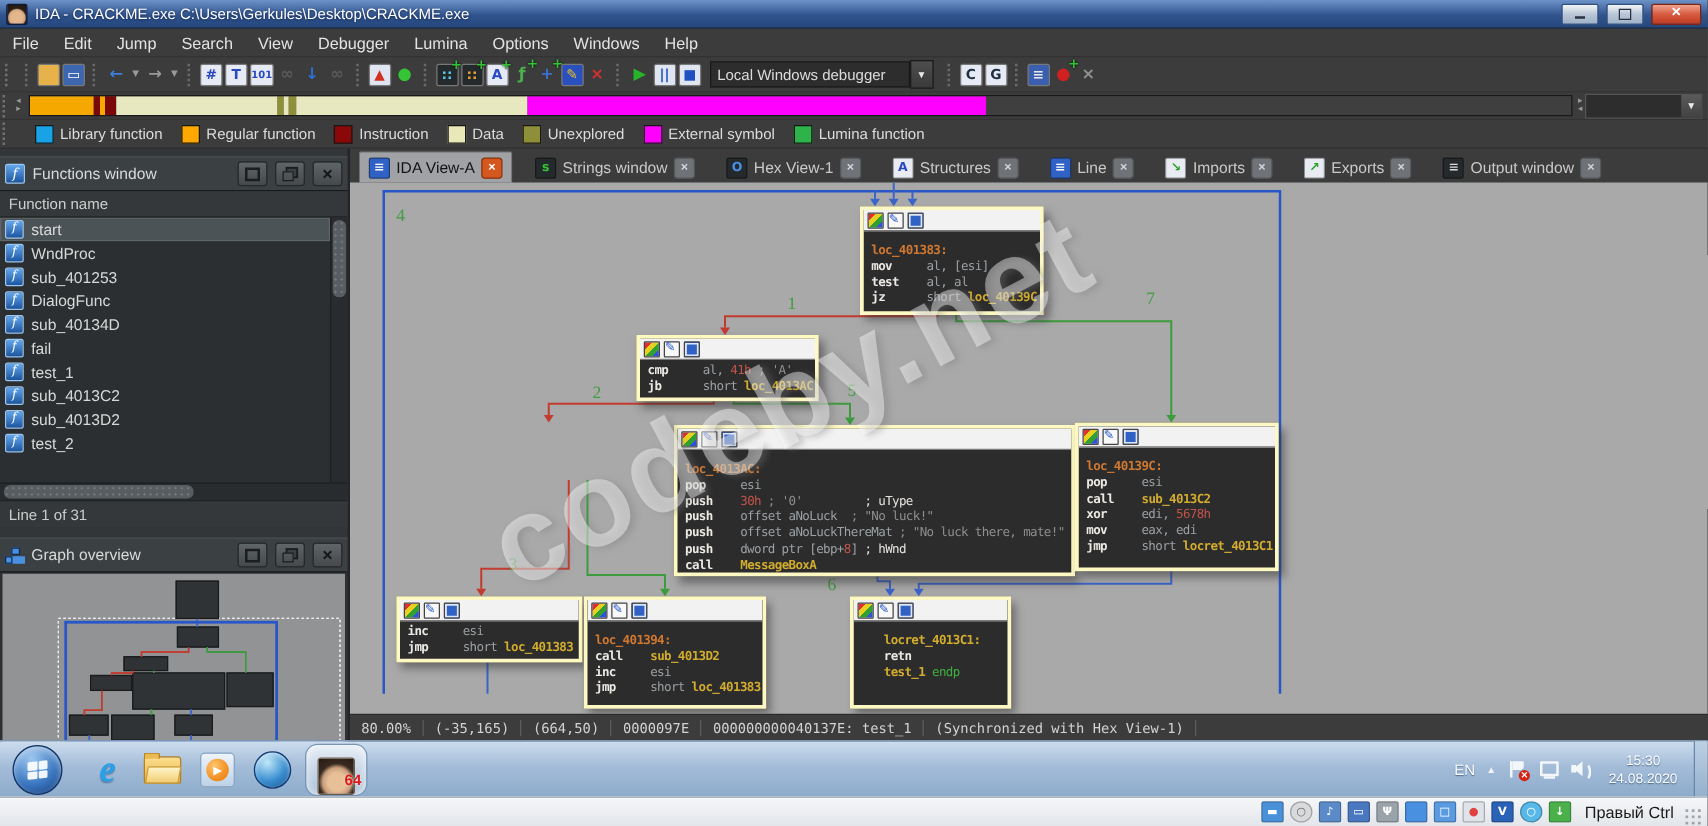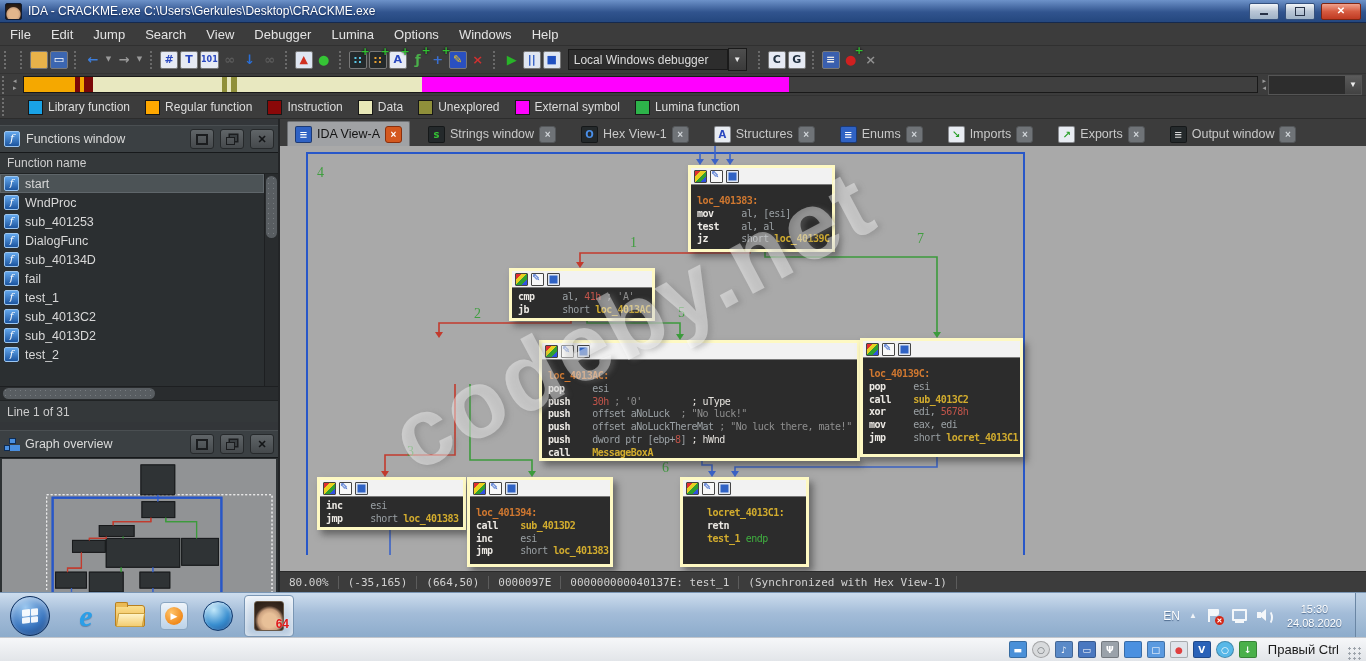--- a/index.html
+++ b/index.html
@@ -116,21 +116,21 @@
   .orb-flag{position:absolute;left:11px;top:12px;width:16px;height:14px;display:grid;grid-template-columns:1fr 1fr;grid-template-rows:1fr 1fr;gap:1px;transform:skewY(-6deg);}
   .orb-flag b{background:rgba(255,255,255,.92);border-radius:1px;}
   .task-icon{width:44px;height:40px;display:flex;align-items:center;justify-content:center;position:relative;flex:none;}
   .ie-e{font-family:"Liberation Serif",serif;font-style:italic;font-weight:bold;font-size:30px;color:#2a9fe8;text-shadow:0 1px 1px rgba(10,60,110,.4);line-height:1;}
   .folder-ico{width:28px;height:20px;background:linear-gradient(#fadf8e,#edb045);border:1px solid #b87f1e;border-radius:2px 3px 2px 2px;position:relative;}
   .folder-ico::before{content:"";position:absolute;left:-1px;top:-4px;width:11px;height:4px;background:#eaba55;border:1px solid #b87f1e;border-bottom:none;border-radius:2px 2px 0 0;}
   .folder-ico::after{content:"";position:absolute;left:1px;top:7px;width:25px;height:12px;background:linear-gradient(#fef3c8,#f3cd72);border-radius:1px;transform:skewX(-10deg);border:1px solid #caa040;}
   .wmp-ico{width:26px;height:26px;border-radius:4px;background:linear-gradient(#eef4fa,#bcd2e8);border:1px solid #8aa6c2;display:flex;align-items:center;justify-content:center;color:#fff;font-size:10px;}
   .wmp-ico::before{content:"\25B6";width:18px;height:18px;border-radius:50%;background:radial-gradient(circle at 35% 30%,#ffc46a,#f08a1c 70%);display:flex;align-items:center;justify-content:center;font-size:9px;color:#fff;}
   .comodo-ico{width:28px;height:28px;border-radius:50%;background:radial-gradient(circle at 35% 28%,#c2e8fa,#3a8fd0 55%,#174a8e);border:1px solid #123a6e;box-shadow:inset 0 2px 4px rgba(255,255,255,.6);}
-  .task-icon.ida-active{width:48px;background:linear-gradient(rgba(255,255,255,.55),rgba(255,255,255,.25));border:1px solid #7a96b4;border-radius:4px;margin-left:4px;box-shadow:inset 0 0 8px rgba(255,255,255,.8);}
+  .task-icon.ida-active{width:48px;background:linear-gradient(rgba(255,255,255,.55),rgba(255,255,255,.25));border:1px solid #7a96b4;border-radius:10px;margin-left:4px;box-shadow:inset 0 0 8px rgba(255,255,255,.8);align-items:flex-end;}
   .ida-face{width:28px;height:28px;border-radius:3px;background:radial-gradient(circle at 52% 66%,#e8c098 30%,#caa07e 48%,#3a2a20 62%,#241a12 100%);border:1px solid #6a5a4a;}
   .ida-badge{position:absolute;right:4px;bottom:5px;color:#e01818;font-size:12px;font-weight:bold;font-style:normal;text-shadow:0 0 2px rgba(255,255,255,.7);}
   .tray{margin-left:auto;display:flex;align-items:center;gap:9px;color:#fff;height:100%;}
   .tray-lang{font-size:12px;color:#fff;text-shadow:0 1px 1px rgba(20,50,90,.6);}
   .tray-chevron{font-size:8px;color:#f0f4f8;}
   .tray-flag{position:relative;width:16px;height:15px;display:inline-block;}
   .tray-flag .pole{position:absolute;left:2px;top:1px;width:2px;height:13px;background:#f4f7fa;}
   .tray-flag .bannr{position:absolute;left:4px;top:1px;width:9px;height:7px;background:#f4f7fa;border-radius:0 1px 3px 0;}
   .tray-flag .badge{position:absolute;right:-2px;bottom:-2px;width:9px;height:9px;border-radius:50%;background:#d42616;color:#fff;font-size:7px;line-height:9px;text-align:center;font-weight:bold;font-style:normal;}
   .tray-net{position:relative;width:17px;height:15px;}
@@ -437,21 +437,21 @@
               <span class="tab-label">Hex View-1</span>
               <span class="tab-close">×</span>
             </div>
             <div class="tab">
               <span class="tab-icon" style="background: rgb(232, 236, 242); color: rgb(42, 72, 192);">A</span>
               <span class="tab-label">Structures</span>
               <span class="tab-close">×</span>
             </div>
             <div class="tab">
               <span class="tab-icon" style="background: rgb(47, 98, 196); color: rgb(255, 255, 255);">≡</span>
-              <span class="tab-label">Enums</span>
+              <span class="tab-label">Line</span>
               <span class="tab-close">×</span>
             </div>
             <div class="tab">
               <span class="tab-icon" style="background: rgb(232, 236, 242); color: rgb(42, 160, 42);">↘</span>
               <span class="tab-label">Imports</span>
               <span class="tab-close">×</span>
             </div>
             <div class="tab">
               <span class="tab-icon" style="background: rgb(232, 236, 242); color: rgb(42, 160, 42);">↗</span>
               <span class="tab-label">Exports</span>

